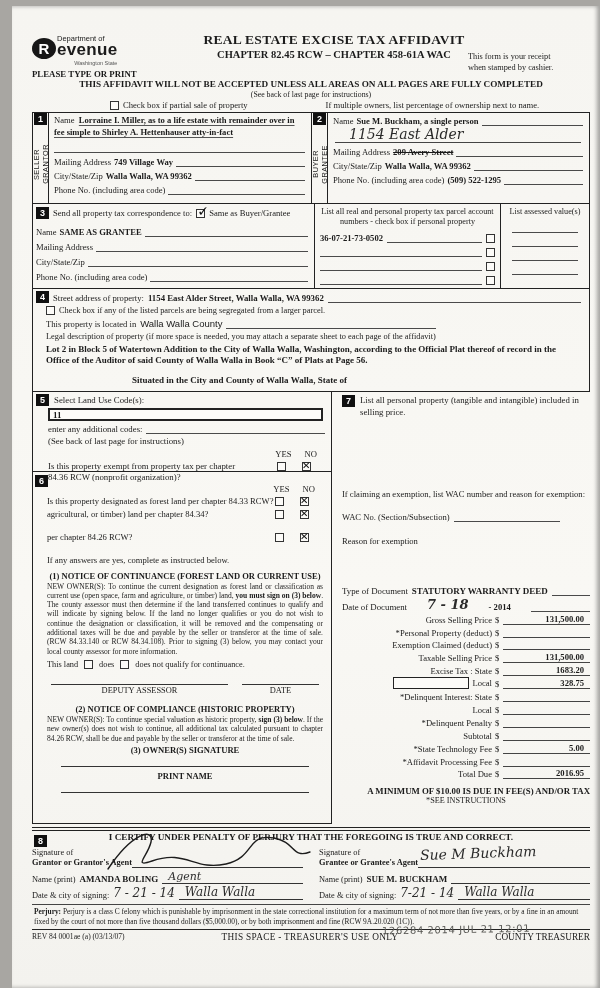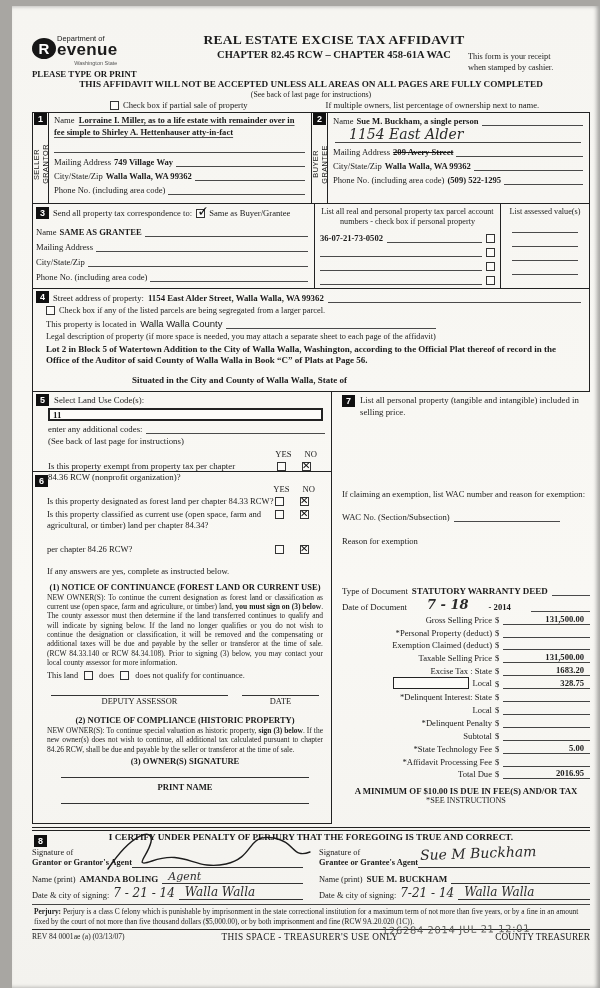--- a/index.html
+++ b/index.html
@@ -114,21 +114,21 @@
   .s7-head { display:flex; gap:5px; line-height:1.35; font-size:8.8px; }
   .s7-head .t { width:92%; }
   .wac-row { display:flex; align-items:flex-end; gap:4px; margin-top:13px; width:88%; }
   .type-row { display:flex; align-items:flex-end; gap:4px; margin-top:0px; }
   .date-row { display:flex; align-items:flex-end; gap:20px; height:16px; }
   .fee-row { display:flex; align-items:flex-end; height:12.9px; }
   .fee-label { width:150px; text-align:right; white-space:nowrap; }
   .fee-cur { width:11px; padding-left:3px; }
   .fee-line { flex:1; border-bottom:1px solid #444; text-align:right; font-weight:bold; padding-right:6px; white-space:nowrap; }
   .empty-box { display:inline-block; width:76px; height:12px; border:1.4px solid #222; background:#fcfbf8; vertical-align:-3px; margin-right:3px; }
-  .min-note { font-weight:bold; font-size:8.8px; text-align:center; margin-top:7px; }
+  .min-note { font-weight:bold; font-size:8.8px; text-align:right; margin-top:7px; }
   .see-instr { font-size:8.2px; text-align:center; }
   
   .sec8 { border-top:4px double #222; margin-top:3px; padding-top:1px; position:relative; }
   .badge8 { position:absolute; left:2px; top:4px; }
   .certify { text-align:center; font-weight:bold; font-size:9.2px; }
   .sig-grid { display:grid; grid-template-columns:1fr 1fr; column-gap:16px; margin-top:1px; }
   .sig-row { display:flex; align-items:flex-end; height:25px; font-size:8.4px; }
   .sig-label { line-height:1.2; white-space:nowrap; }
   .sig-fill { flex:1; border-bottom:1px solid #333; height:100%; position:relative; overflow:visible; }
   .sig-svg { position:absolute; left:-34px; top:-16px; overflow:visible; }
@@ -383,21 +383,20 @@
             <div class="qtext">Is this property designated as forest land per chapter 84.33 RCW?</div>
             <div class="qboxes">
               <span class="cb"></span>
               <span class="cb">
                   <i class="mk">✕</i>
                 </span>
             </div>
           </div>
           <div class="qrow">
             <div class="qtext">
-              <div>Is this property classified as current use (open space, farm and</div>
               <div>agricultural, or timber) land per chapter 84.34?</div>
             </div>
             <div class="qboxes">
               <span class="cb"></span>
               <span class="cb">
                   <i class="mk">✕</i>
                 </span>
             </div>
           </div>
           <div class="qrow" style="margin-top:12px;">

